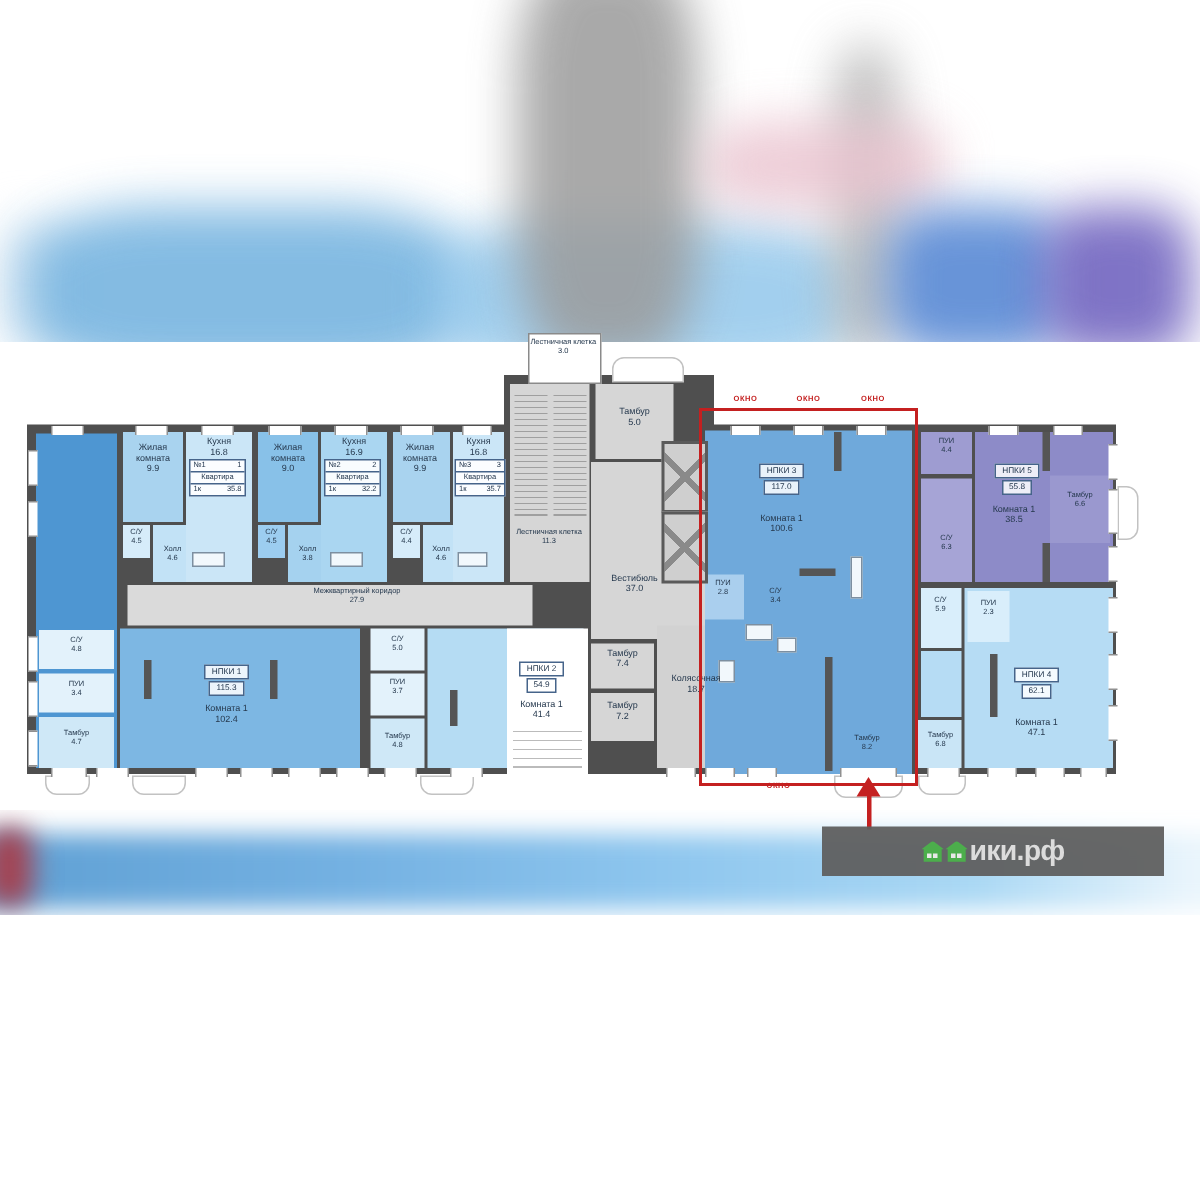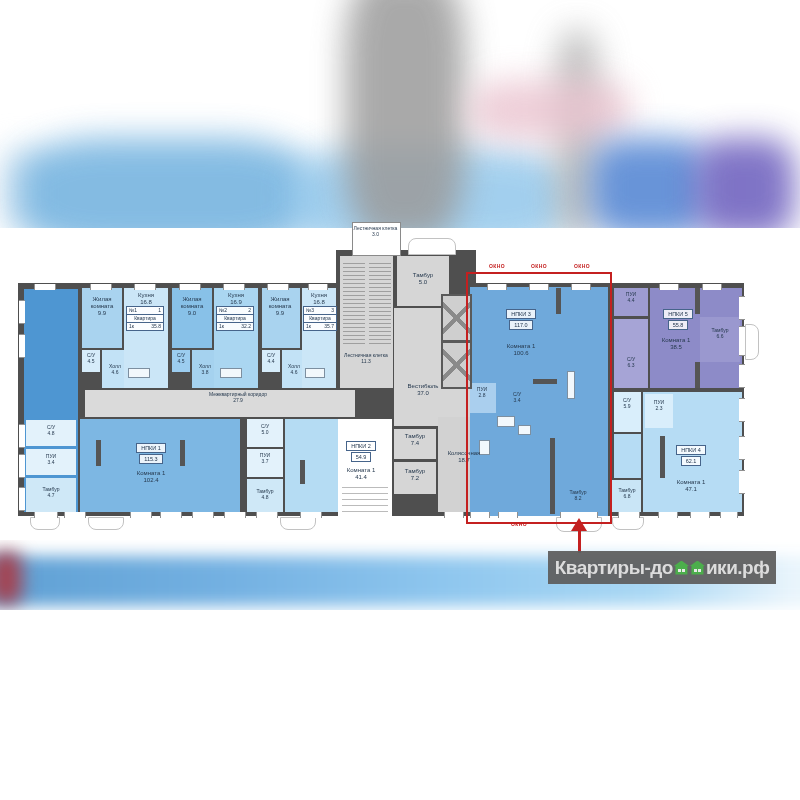--- a/index.html
+++ b/index.html
@@ -428,19 +428,18 @@
       </div>
     <div class="lb red" style="left:504px;top:521px;width:30px">
         <span>ОКНО</span>
       </div>
   </div>
 
   <div class="arrowhead"></div>
   <div class="arrowline"></div>
 
   <div class="wm">
-    <span class="t">Квартиры-до</span>
     <span class="house"></span>
     <span class="house"></span>
     <span class="t">ики.рф</span>
   </div>
 
 </div>
 
 </body></html>

